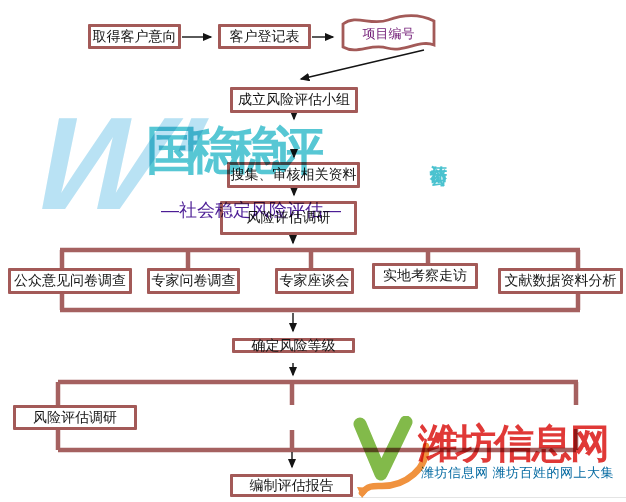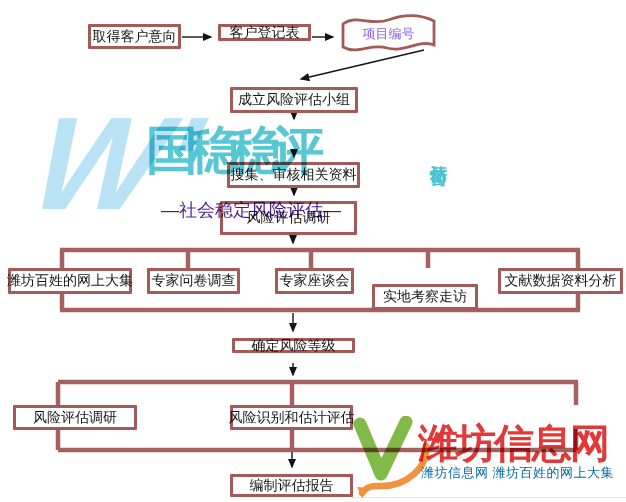--- a/index.html
+++ b/index.html
@@ -15,21 +15,21 @@
     font-size:14px;color:#161616;white-space:nowrap;z-index:2;
     box-shadow:inset 0 0 0 1px rgba(255,255,255,.45);
     letter-spacing:0px;
   }
   .flag{
     position:absolute;z-index:2;
   }
   .flag svg{position:absolute;left:0;top:0;}
   .flag .flag-label{
     position:absolute;left:0;right:0;top:14px;text-align:center;
-    font-size:13px;color:#8b5cf6;white-space:nowrap;
+    font-size:13px;color:#701a75;white-space:nowrap;
   }
   .wm{position:absolute;pointer-events:none;mix-blend-mode:multiply;z-index:3;white-space:nowrap;}
   .wm-w{
     left:38px;top:98px;font-size:132px;font-weight:bold;font-style:italic;
     color:#b9e2f4;transform:skewX(-14deg);line-height:1;
   }
   .wm-brand{
     left:146px;top:122px;font-size:52px;font-weight:bold;color:#57c7d4;
     letter-spacing:-10px;line-height:1.1;
   }
@@ -97,21 +97,21 @@
       <line x1="293" y1="226" x2="293" y2="243" marker-end="url(#ah)"></line>
       <line x1="293" y1="313" x2="293" y2="331" marker-end="url(#ah)"></line>
       <line x1="293" y1="363" x2="293" y2="375" marker-end="url(#ah)"></line>
       <line x1="292" y1="452" x2="292" y2="467" marker-end="url(#ah)"></line>
     </g>
   </svg>
 
   <div class="node" style="left:88px;top:24px;width:93px;height:25px">
       <span>取得客户意向</span>
     </div>
-  <div class="node" style="left:218px;top:24px;width:93px;height:17px">
+  <div class="node" style="left:218px;top:24px;width:93px;height:25px">
       <span>客户登记表</span>
     </div>
 
   <div class="flag" style="left:340px;top:11px;width:97px;height:45px">
     <svg width="97" height="45" viewBox="0 0 97 45">
       <path d="M3,13 C16,3 31,15 48,9 C62,4 78,2 94,10 L94,34 C80,28 64,42 47,37 C31,32 17,44 3,36 Z" fill="#ffffff" stroke="#a35a58" stroke-width="2.8"></path>
     </svg>
     <span class="flag-label">项目编号</span>
   </div>
 
@@ -119,44 +119,41 @@
       <span>成立风险评估小组</span>
     </div>
   <div class="node" style="left:227px;top:162px;width:133px;height:26px">
       <span>搜集、审核相关资料</span>
     </div>
   <div class="node" style="left:220px;top:201px;width:137px;height:34px">
       <span>风险评估调研</span>
     </div>
 
   <div class="node" style="left:8px;top:268px;width:124px;height:26px">
-      <span>潍坊百姓的网上大集</span>
+      <span>公众意见问卷调查</span>
     </div>
   <div class="node" style="left:147px;top:268px;width:93px;height:26px">
       <span>专家问卷调查</span>
     </div>
   <div class="node" style="left:275px;top:268px;width:79px;height:26px">
       <span>专家座谈会</span>
     </div>
-  <div class="node" style="left:372px;top:284px;width:106px;height:26px">
+  <div class="node" style="left:372px;top:263px;width:106px;height:26px">
       <span>实地考察走访</span>
     </div>
   <div class="node" style="left:498px;top:268px;width:125px;height:26px">
       <span>文献数据资料分析</span>
     </div>
 
   <div class="node" style="left:232px;top:338px;width:123px;height:15px">
       <span>确定风险等级</span>
     </div>
 
   <div class="node" style="left:13px;top:405px;width:124px;height:25px">
       <span>风险评估调研</span>
-    </div>
-  <div class="node" style="left:230px;top:405px;width:123px;height:25px">
-      <span>风险识别和估计评估</span>
     </div>
 
   <div class="node" style="left:230px;top:474px;width:123px;height:23px">
       <span>编制评估报告</span>
     </div>
 
   <div class="wm wm-w">W'</div>
   <div class="wm wm-brand">国稳稳评</div>
   <div class="wm wm-brand-sub">评估公司</div>
   <div class="wm wm-gray">—社会稳定风险评估—</div>

